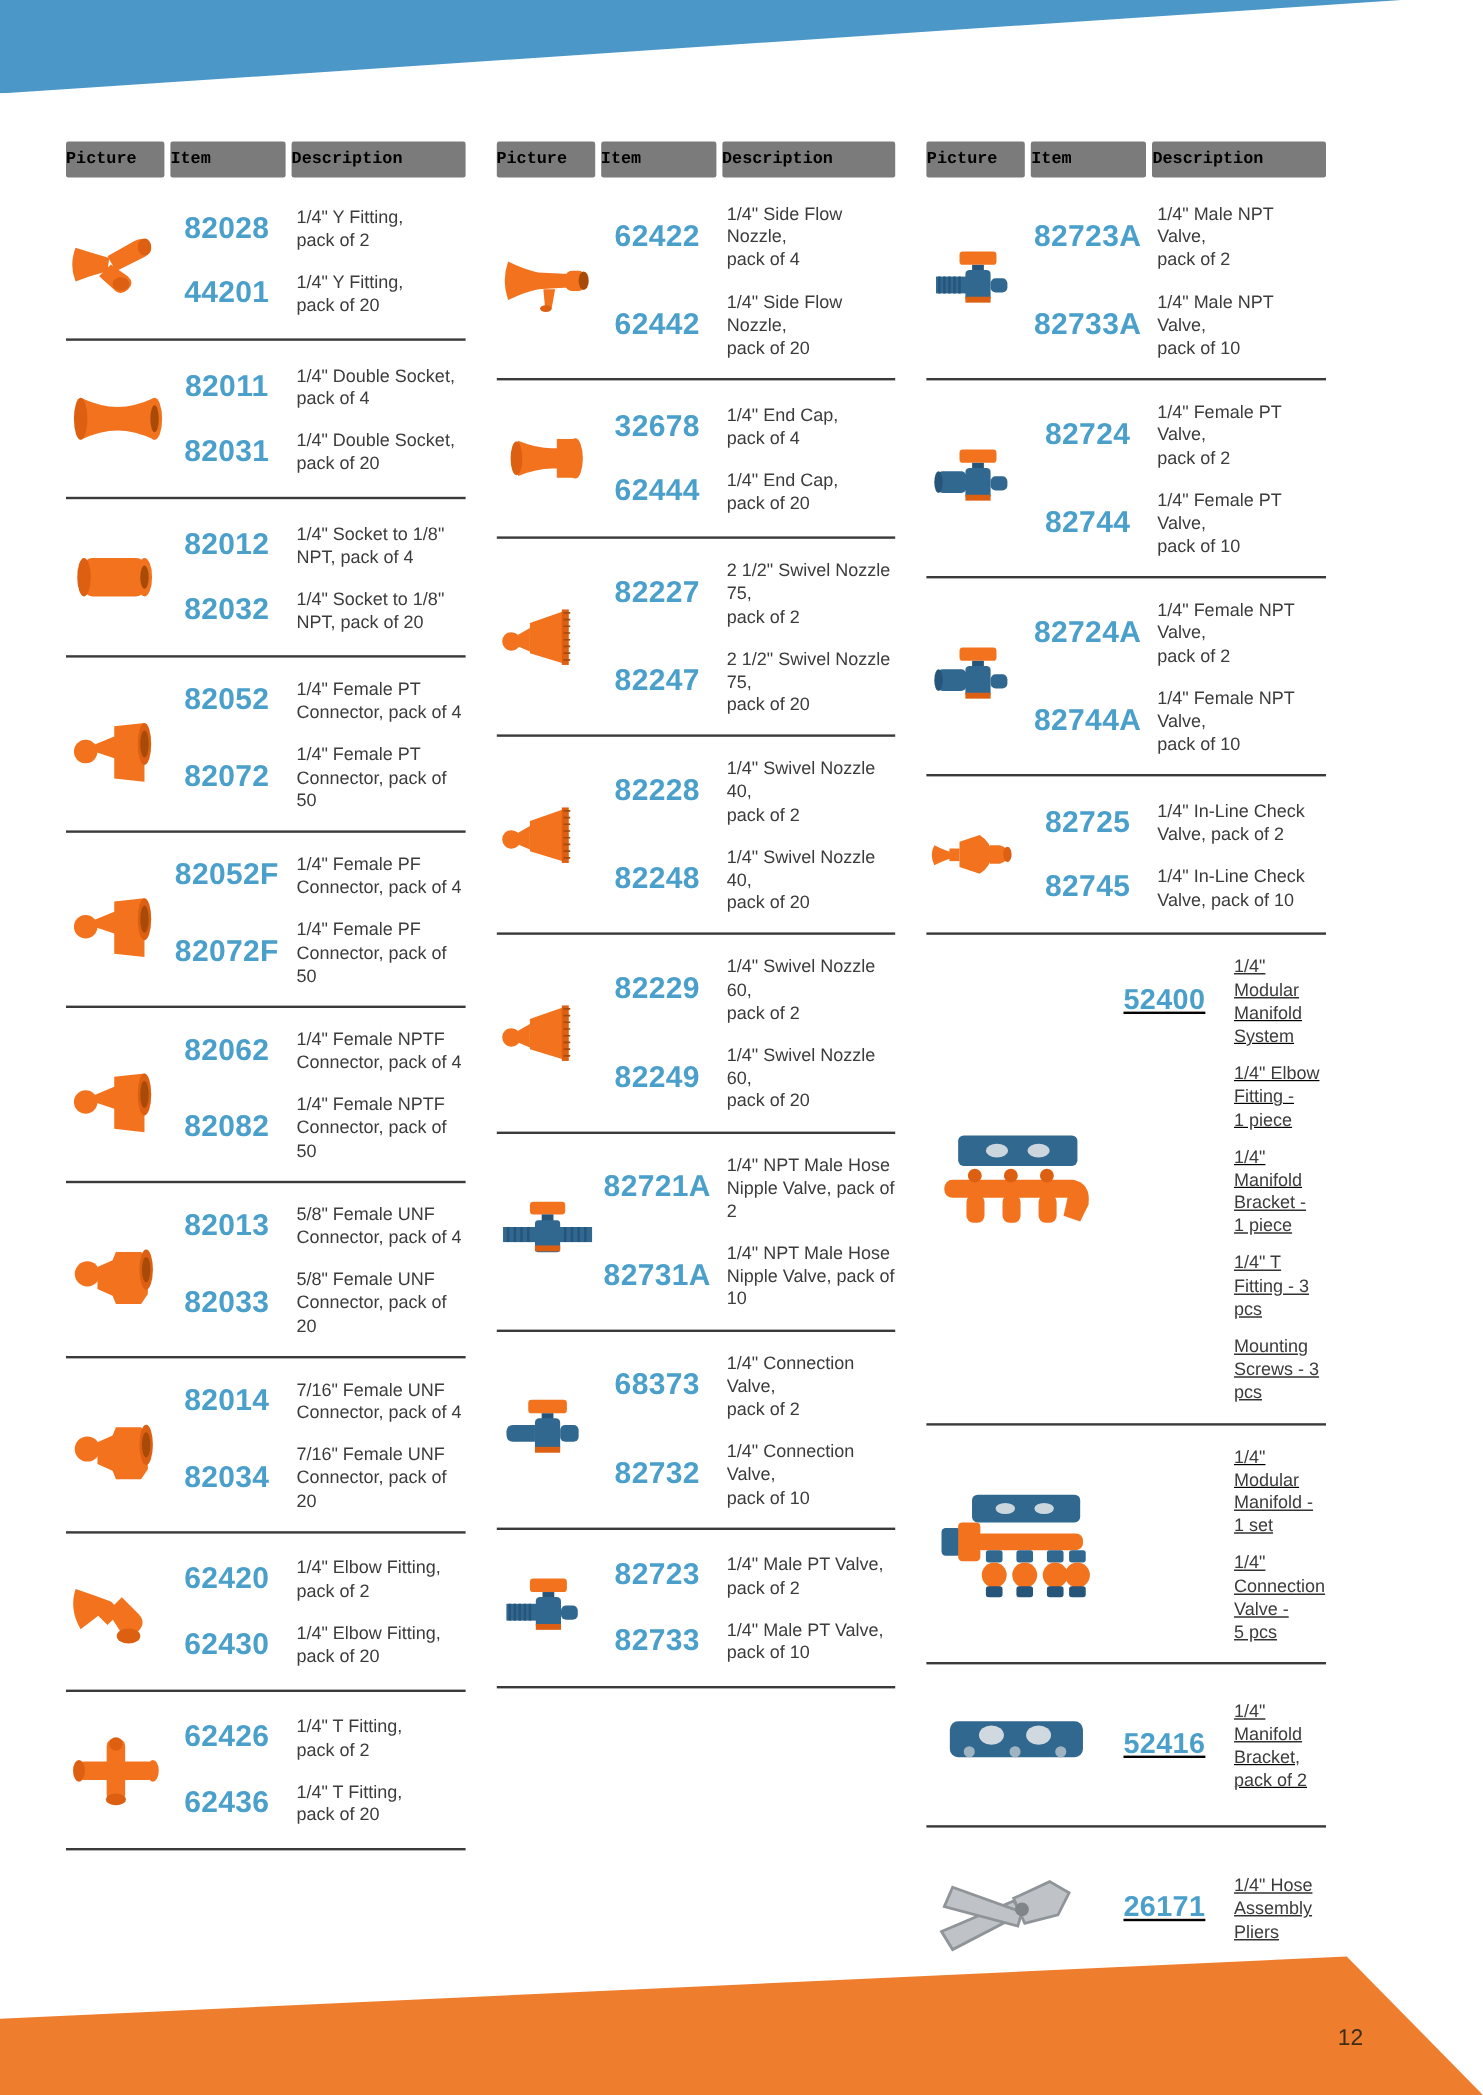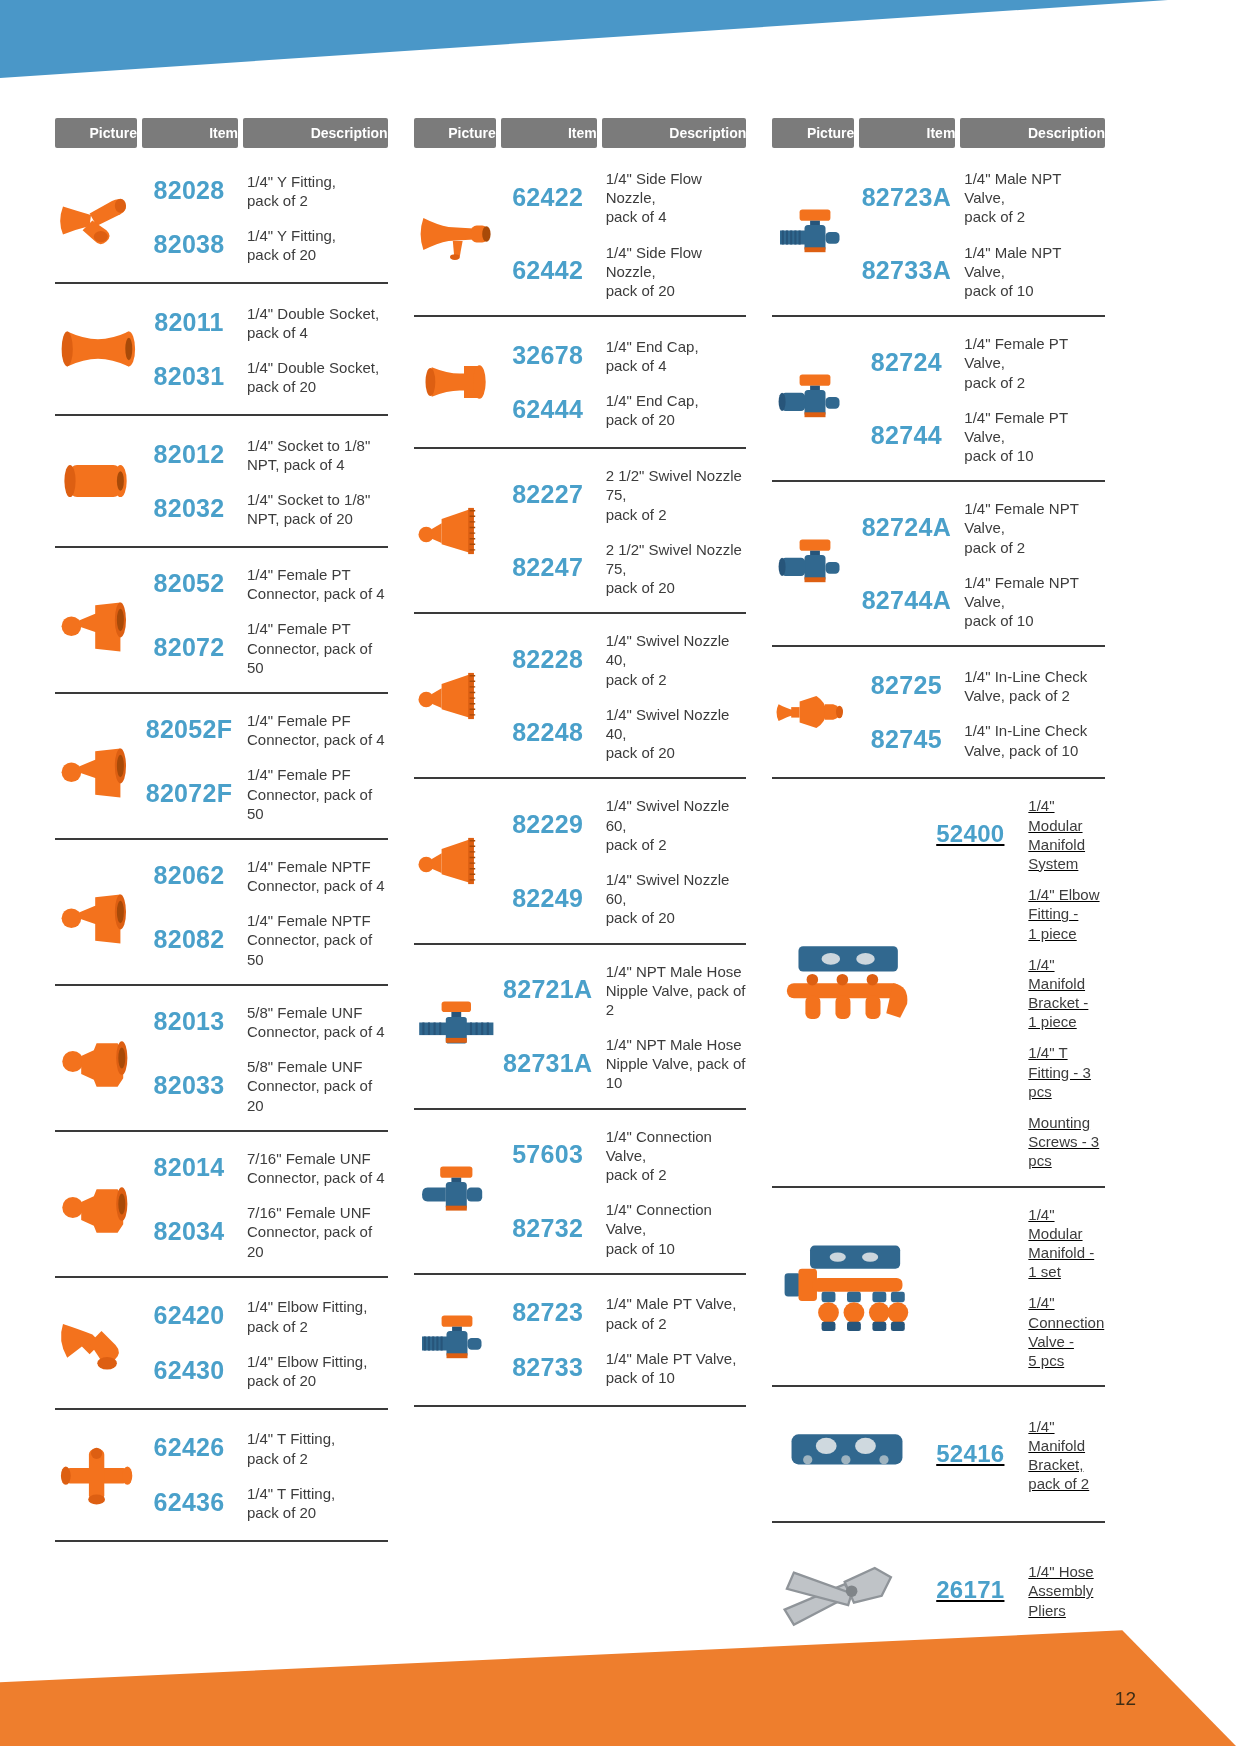--- a/index.html
+++ b/index.html
@@ -6,22 +6,22 @@
   .page{position:relative;width:1236px;height:1746px;background:#ffffff;
         font-family:"Liberation Sans",sans-serif;overflow:hidden;margin:0 auto;}
   .top-band{position:absolute;top:0;left:0;width:100%;height:78px;
         background:#4a97c8;clip-path:polygon(0 0,94.5% 0,0 100%);}
   .bottom-band{position:absolute;bottom:0;left:0;width:100%;height:118px;
         background:#ee7e2d;clip-path:polygon(0 46%,90.8% 2%,100% 100%,0 100%);}
   .page-num{position:absolute;right:100px;bottom:36px;font-size:19px;color:#3e2d15;}
   .content{position:absolute;top:118px;left:55px;width:1050px;display:flex;gap:26px;}
   .col{flex:1;display:flex;flex-direction:column;min-width:0;}
   .col-header{display:flex;gap:5px;margin-bottom:4px;}
-  .hcell{background:#7b7b7b;color:#ffffff;font-weight:bold;font-size:14px;
-        text-align:right;padding:7px 0;border-radius:2px;}
+  .hcell{background:#7b7b7b;color:#000000;font-weight:bold;font-size:14px;
+        text-align:left;padding:7px 0;border-radius:2px;font-family:Liberation Mono, monospace;}
   .h-pic{width:82px;flex:0 0 82px;}
   .h-item{width:96px;flex:0 0 96px;}
   .h-desc{flex:1;}
   .row{display:flex;align-items:center;border-bottom:2px solid #3a3a3a;
         padding:15px 0;min-height:100px;}
   .pic{width:86px;flex:0 0 86px;display:flex;justify-content:center;align-items:center;}
   .pic svg{width:84px;height:64px;}
   .row.lg{align-items:center;}
   .row.lg .pic{flex:0 0 150px;width:150px;}
   .row.lg .pic svg{width:140px;height:104px;}
@@ -56,21 +56,21 @@
               <ellipse cx="64" cy="73" rx="10" ry="8" fill="#dd5f12"></ellipse>
             </svg>
           </div>
           <div class="entries">
             <div class="entry">
               <div class="no">82028</div>
               <div class="desc">1/4" Y Fitting,
 pack of 2</div>
             </div>
             <div class="entry">
-              <div class="no">82038</div>
+              <div class="no">44201</div>
               <div class="desc">1/4" Y Fitting,
 pack of 20</div>
             </div>
           </div>
         </div>
         <div class="row">
           <div class="pic">
             <svg viewBox="0 0 120 90" preserveAspectRatio="xMidYMid meet">
               <path d="M16 20q24 11 44 11t44-11v50q-24-11-44-11t-44 11Z" fill="#f3721d"></path>
               <ellipse cx="16" cy="45" rx="8" ry="25" fill="#dd5f12"></ellipse>
@@ -419,21 +419,21 @@
               <rect x="36" y="10" width="46" height="16" rx="4" fill="#f3721d"></rect>
               <rect x="52" y="26" width="14" height="8" fill="#27557a"></rect>
               <rect x="44" y="32" width="30" height="40" rx="5" fill="#31688f"></rect>
               <path d="M18 40h26v20H18q-8 0-8-10t8-10Z" fill="#31688f"></path>
               <rect x="74" y="40" width="22" height="20" rx="6" fill="#31688f"></rect>
               <rect x="44" y="66" width="30" height="7" fill="#dd5f12"></rect>
             </svg>
           </div>
           <div class="entries">
             <div class="entry">
-              <div class="no">57603</div>
+              <div class="no">68373</div>
               <div class="desc">1/4" Connection Valve,
 pack of 2</div>
             </div>
             <div class="entry">
               <div class="no">82732</div>
               <div class="desc">1/4" Connection Valve,
 pack of 10</div>
             </div>
           </div>
         </div>

